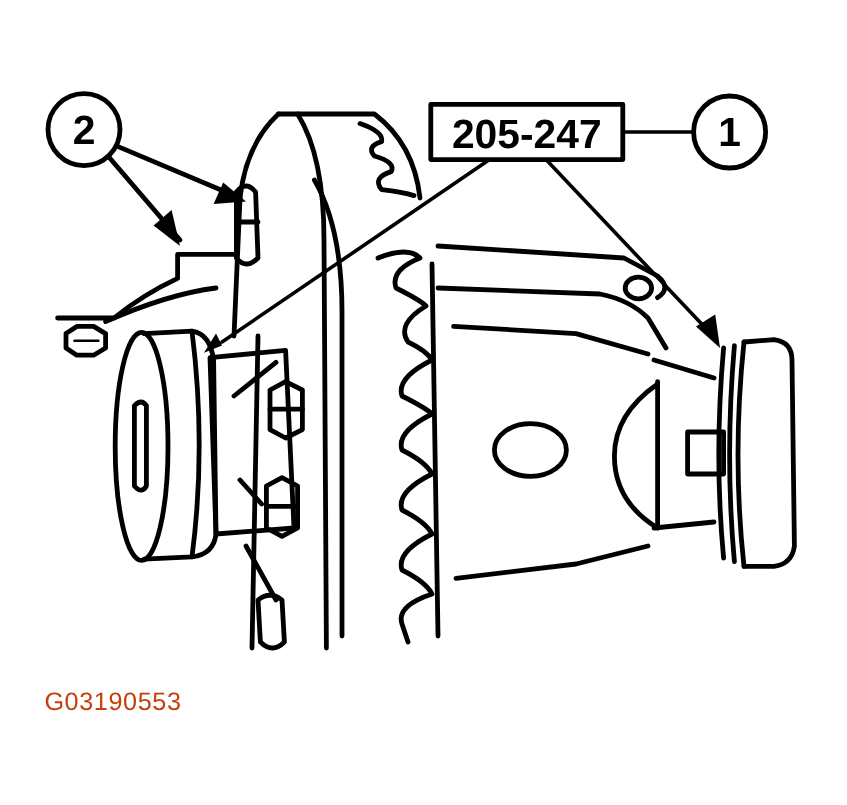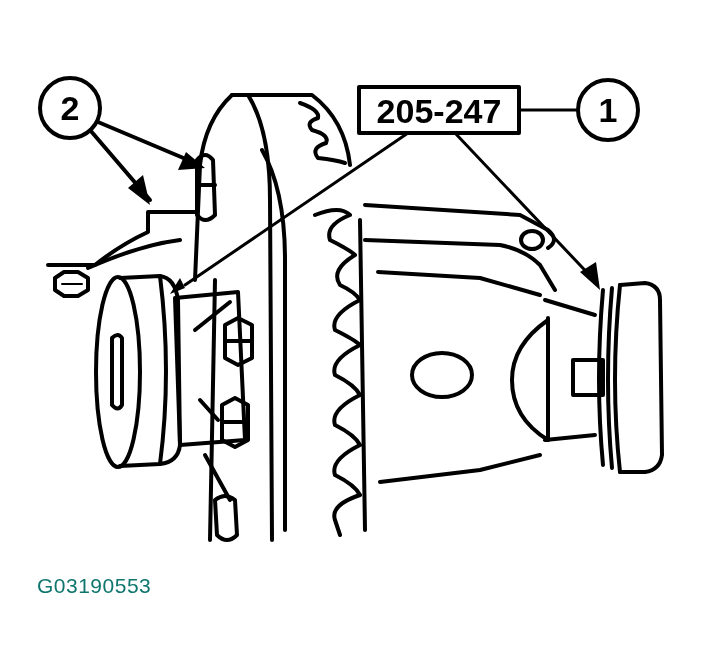--- a/index.html
+++ b/index.html
@@ -16,21 +16,21 @@
       font-family: "Liberation Sans", sans-serif;
       font-weight: bold;
       fill: #000;
     }
     .figure-id {
       position: absolute;
       left: 37px;
       top: 574px;
       font-family: "Liberation Sans", sans-serif;
       font-size: 21px;
-      color: #0f766e;
+      color: #c2410c;
       letter-spacing: 0.5px;
     }
   </style>
 </head>
 <body>
 
 <div class="canvas">
   <svg class="drawing" width="706" height="671" viewBox="0 0 706 671" fill="none" stroke="#000" stroke-width="4" stroke-linejoin="round" stroke-linecap="round">
 
     <g>

